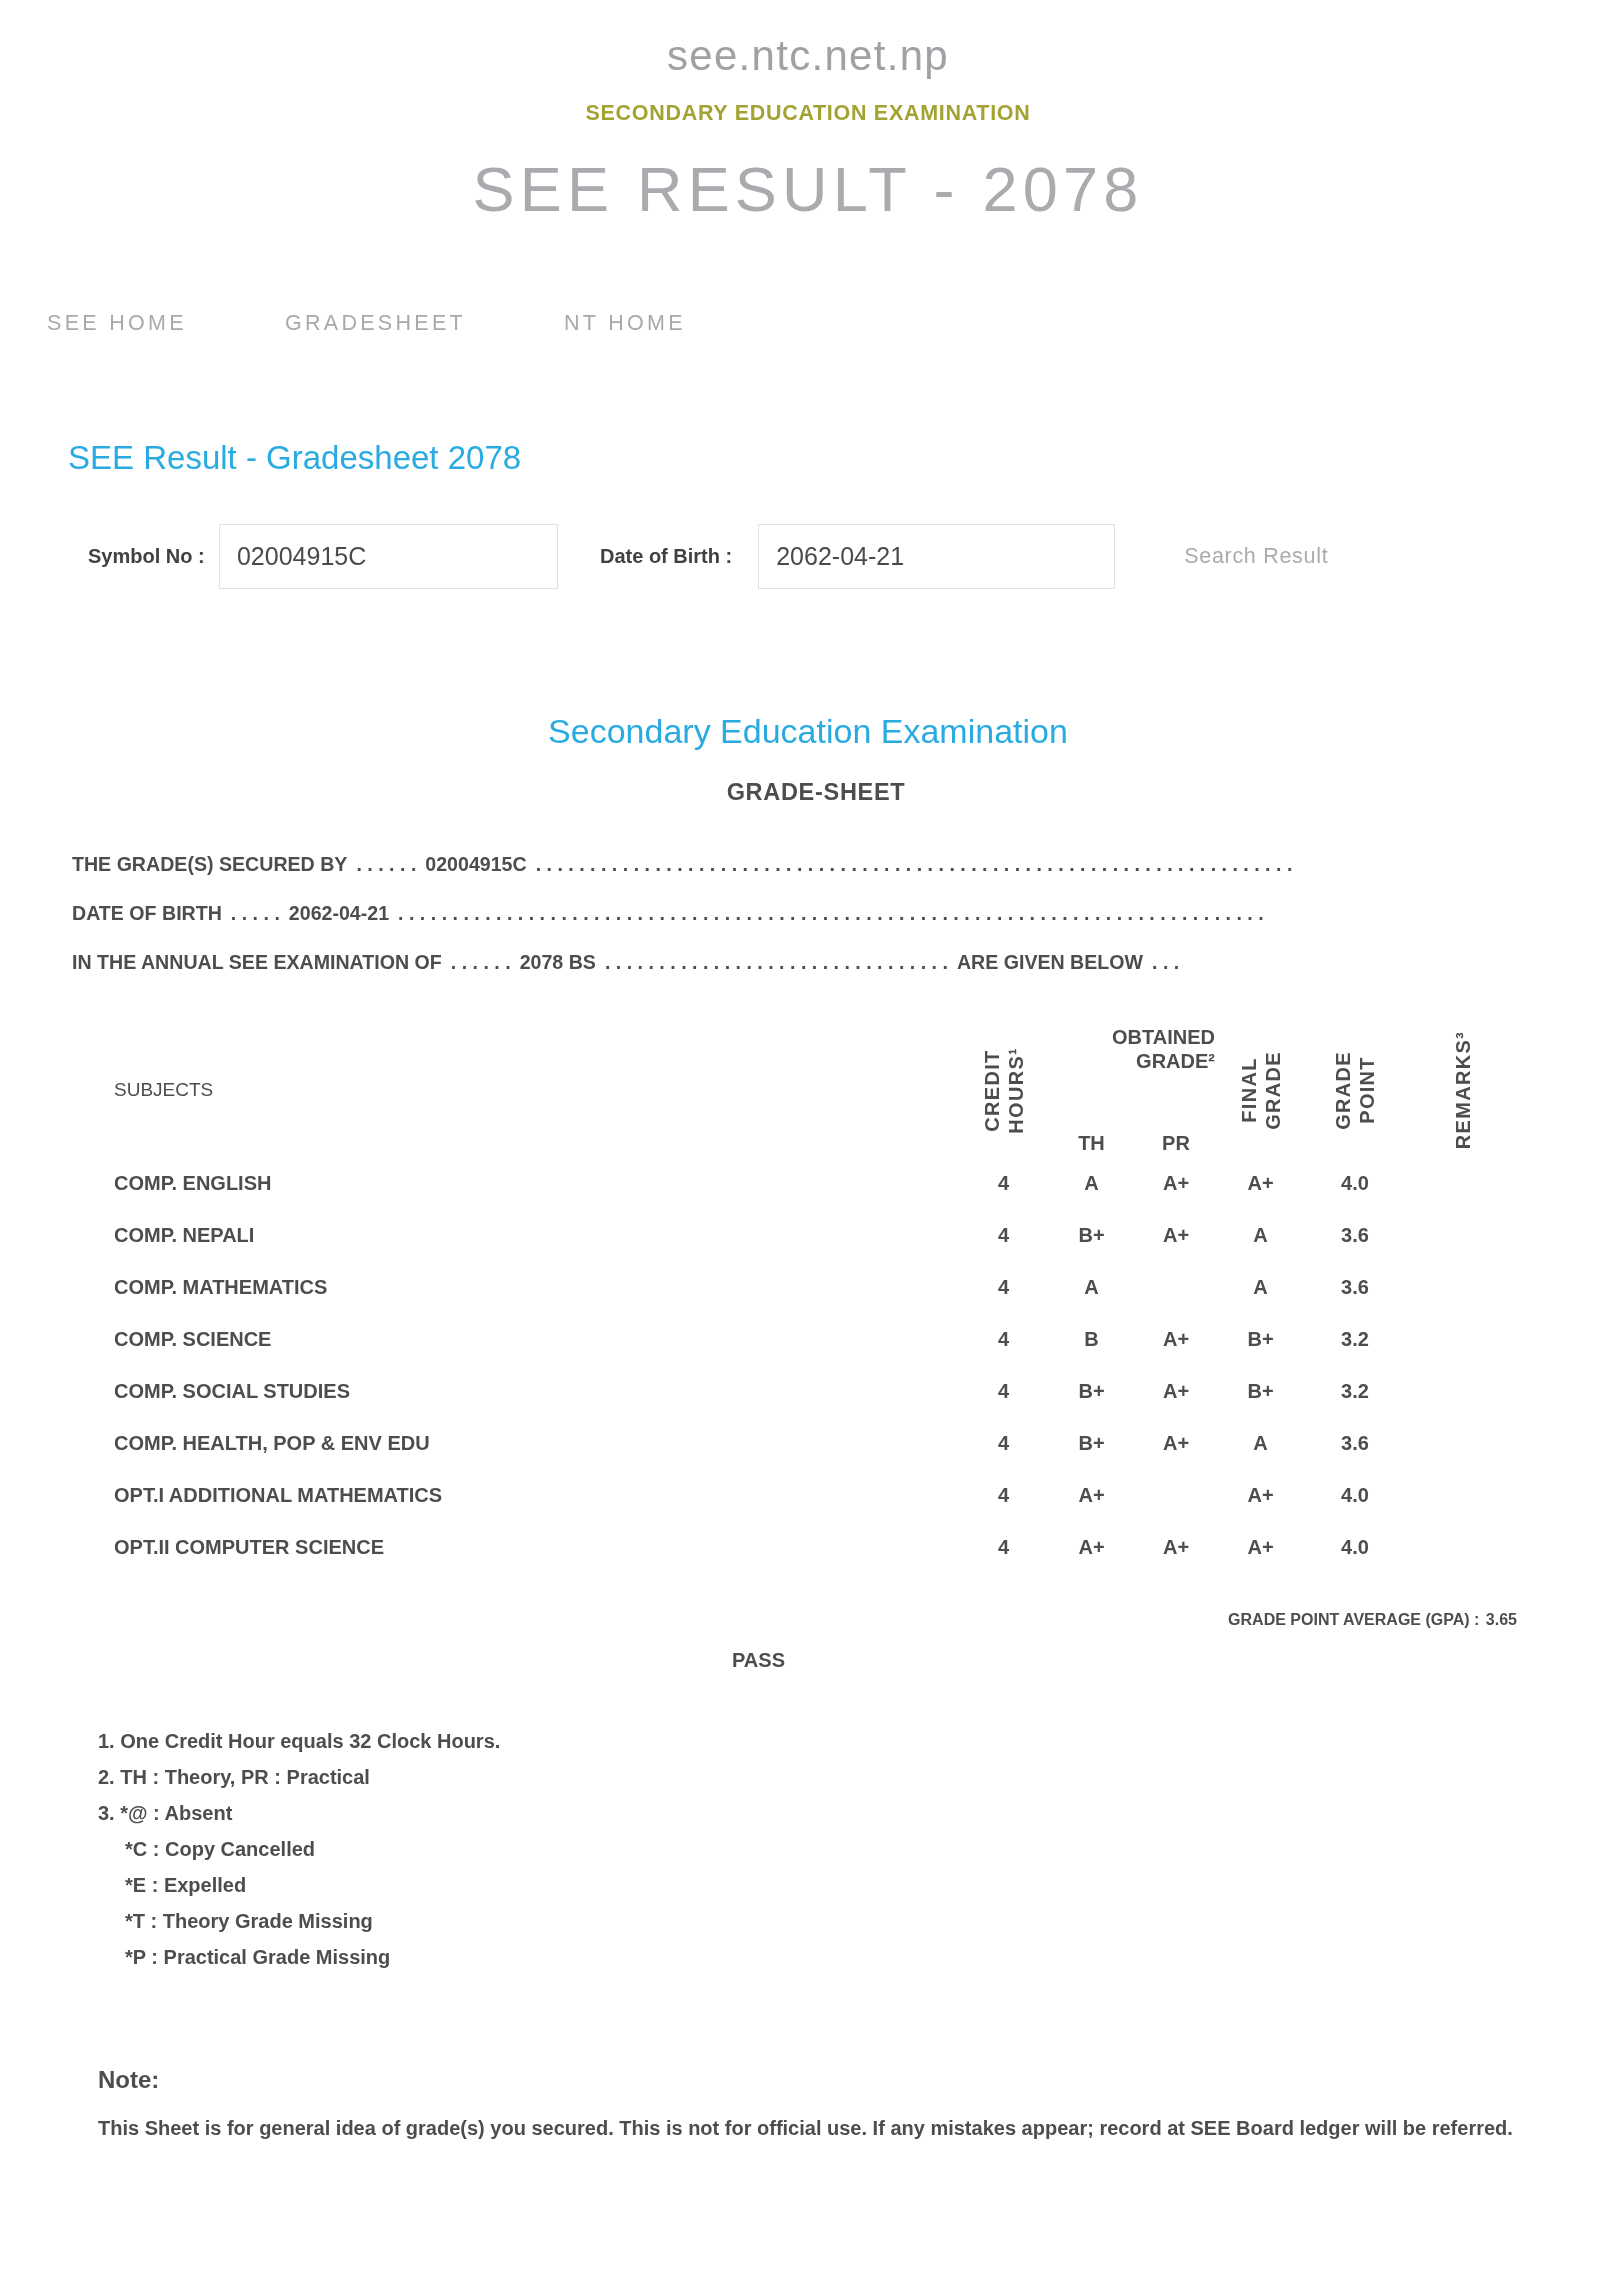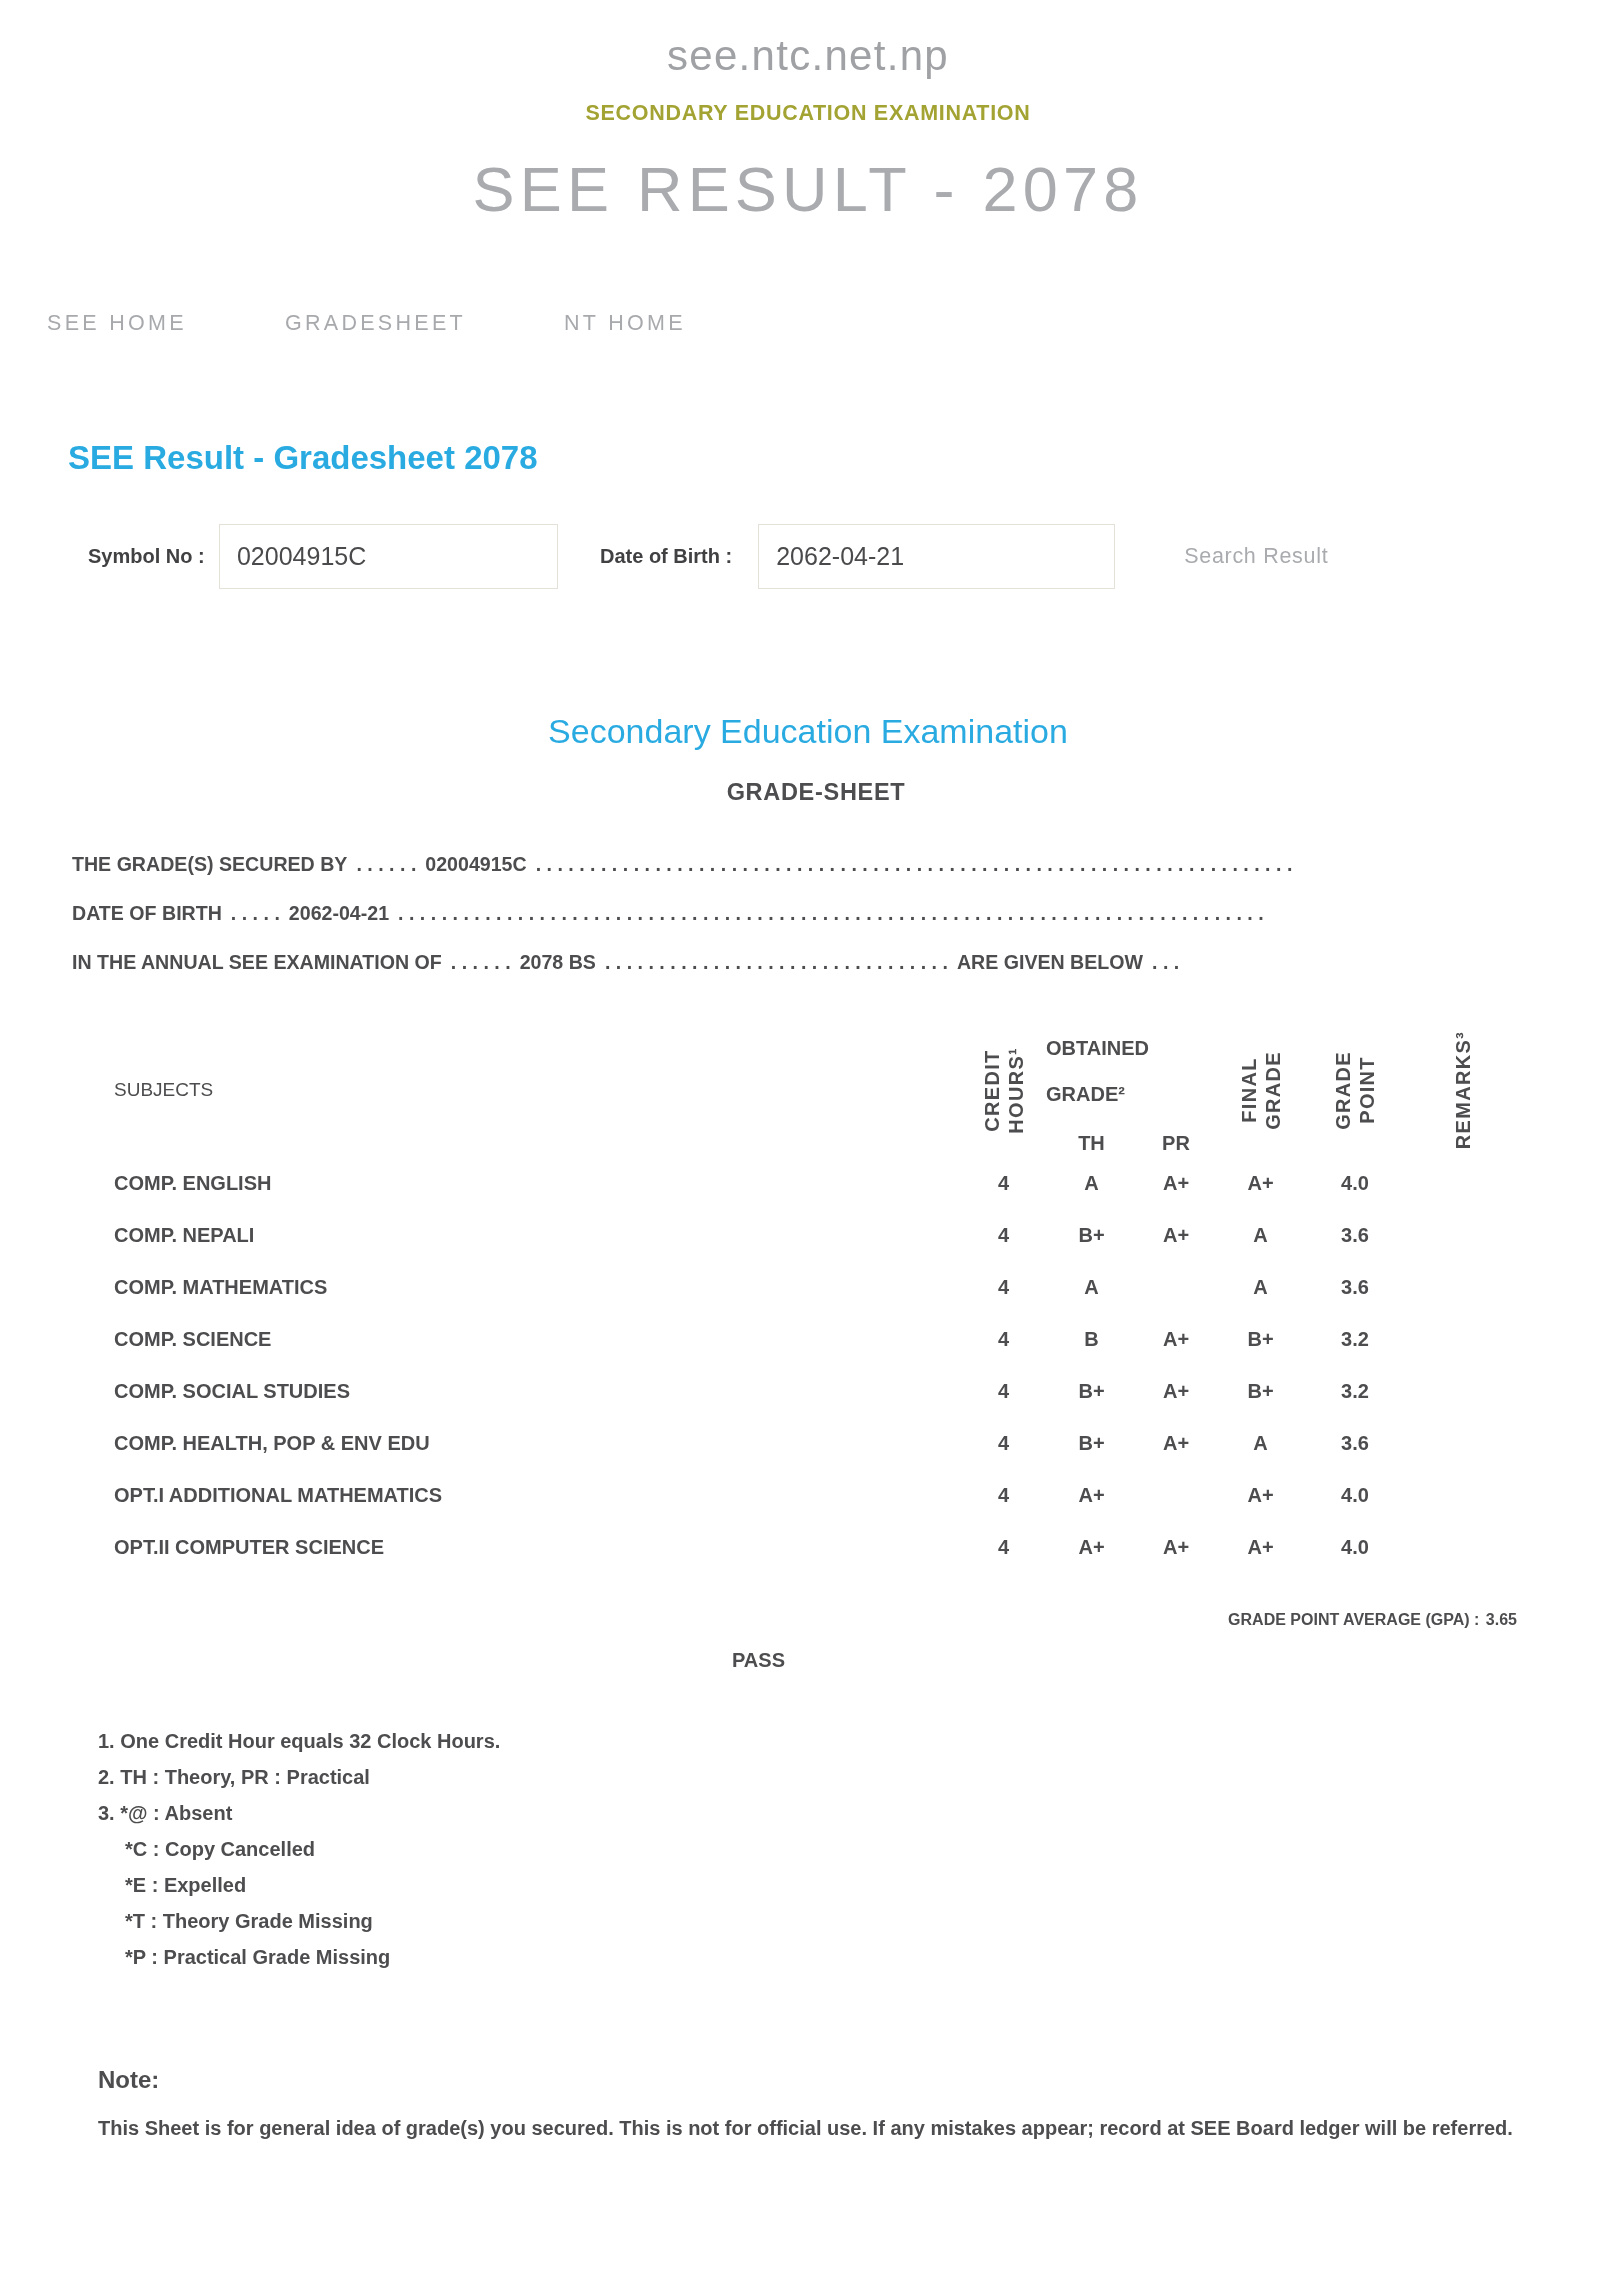--- a/index.html
+++ b/index.html
@@ -9,21 +9,21 @@
   }
   
   .site-header{text-align:center;padding-top:32px;}
   .site-name{font-size:42px;color:#9fa1a4;letter-spacing:1.3px;font-weight:400;}
   .site-sub{margin-top:21px;font-size:21.5px;font-weight:bold;color:#a3a333;letter-spacing:0.7px;}
   .site-title{margin-top:27px;font-size:63px;color:#a9abae;letter-spacing:5.2px;font-weight:400;}
   
   .nav{margin-top:86px;padding-left:47px;display:flex;gap:98px;}
   .nav a{font-size:21.5px;color:#a7a9ac;letter-spacing:3.3px;text-decoration:none;cursor:pointer;}
   
-  .section-heading{margin:103px 0 0 68px;font-size:33px;color:#29abe2;font-weight:700;}
+  .section-heading{margin:103px 0 0 68px;font-size:33px;color:#29abe2;font-weight:400;}
   .search-form{margin:47px 0 0 88px;display:flex;align-items:center;}
   .form-label{font-size:20px;font-weight:bold;color:#414042;white-space:nowrap;}
   .text-input{
     box-sizing:border-box;height:65px;border:1.3px solid #e4e1d8;background:#fff;
     font-family:"Liberation Sans",sans-serif;font-size:25px;color:#4a4a4c;padding:0 17px;outline:none;
   }
   .symbol-input{width:339px;margin-left:14.3px;}
   .label-dob{margin-left:42px;}
   .dob-input{width:357px;margin-left:26px;}
   .search-btn{
@@ -43,21 +43,21 @@
   .h-subjects{font-size:19px;font-weight:normal;align-self:center;}
   .h-rot{
     writing-mode:vertical-rl;transform:rotate(180deg);
     justify-self:center;align-self:center;white-space:pre-line;
     font-size:20px;font-weight:bold;letter-spacing:1.3px;line-height:24px;text-align:center;
   }
   .h-obtained{
     grid-column:3 / span 2;height:134px;align-self:stretch;
     display:flex;flex-direction:column;justify-content:space-between;
   }
-  .h-obt-label{white-space:pre-line;text-align:left;font-size:20px;font-weight:bold;line-height:46px;padding-top:1.3px;}
+  .h-obt-label{white-space:pre-line;text-align:right;font-size:20px;font-weight:bold;line-height:24px;padding-top:1.3px;}
   .h-obt-sub{display:grid;grid-template-columns:91px 78px;padding-bottom:2.6px;}
   .h-obt-sub span{text-align:center;font-size:20px;font-weight:bold;}
   .t-row{height:52px;align-items:center;font-size:20px;font-weight:bold;color:#4d4d4f;}
   .c-subject{text-align:left;}
   .c-center{text-align:center;}
   
   .gpa-line{margin:38px 99px 0 0;text-align:right;font-size:16px;font-weight:bold;}
   .gpa-line .v{margin-left:6.5px;}
   .pass-line{margin:19.6px 99px 0 0;text-align:center;font-size:20px;font-weight:bold;}
   

